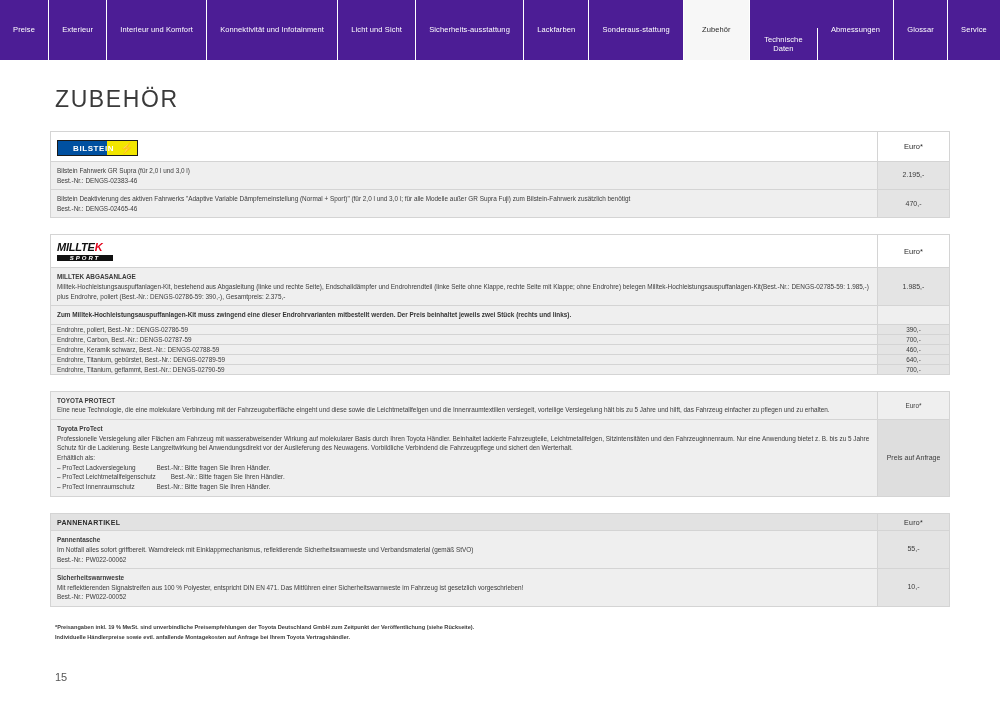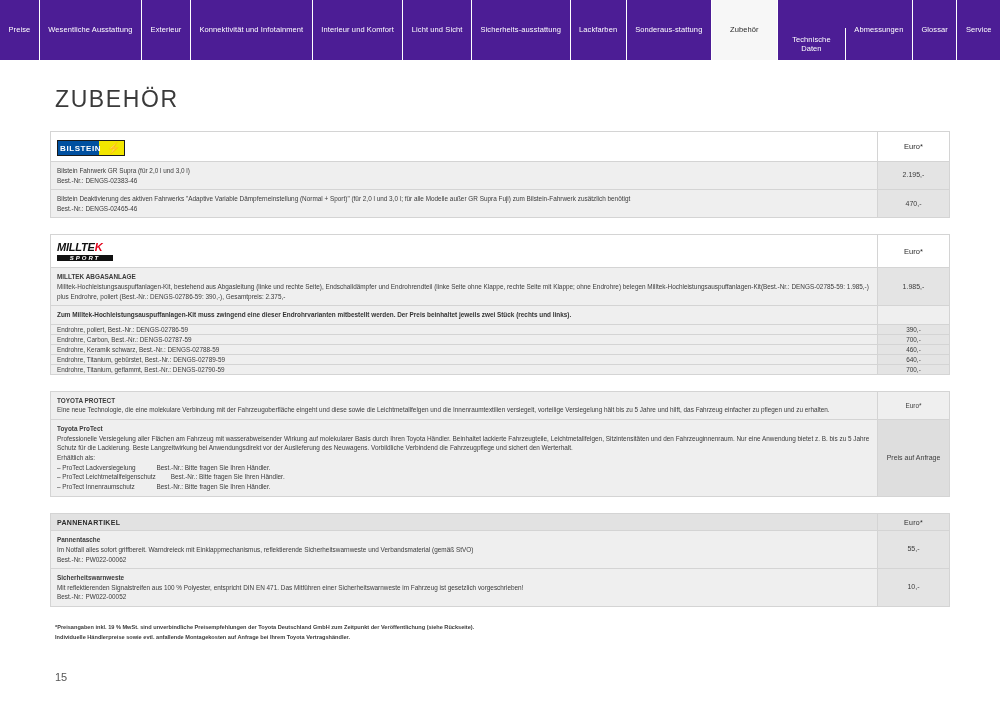--- a/index.html
+++ b/index.html
@@ -119,21 +119,21 @@
   .item-title { font-weight: bold; display: block; }
   .small-note { display: block; }
   .pre { white-space: pre; font-size: 6.4px; line-height: 1.55; display:block; }
 
   .logo-bilstein {
     display: inline-flex;
     align-items: center;
     height: 16px;
     background: linear-gradient(90deg,#0050a0 0%,#0050a0 62%,#f2e600 62%,#f2e600 100%);
     border: 1px solid #1a1a1a;
-    padding: 0 3px 0 2px;
+    padding: 0 3px 0 15px;
   }
   .logo-bilstein .bname {
     color: #ffffff; font-size: 8px; font-weight: bold;
     letter-spacing: .6px; font-family: "Liberation Sans", sans-serif;
     padding-right: 6px;
   }
   .logo-bilstein .bolt { color:#111; font-size: 11px; font-weight: bold; line-height: 1; }
 
   .logo-milltek { display:inline-block; line-height:1; }
   .logo-milltek .m1 {
@@ -163,30 +163,27 @@
   }
 </style>
 </head>
 <body>
 
 <div class="navbar">
   <div class="nav-tab">
       <span>Preise</span>
     </div>
   <div class="nav-tab">
-      <span>Wesentliche Ausstattung</span>
-    </div>
-  <div class="nav-tab">
       <span>Exterieur</span>
     </div>
   <div class="nav-tab">
+      <span>Interieur und Komfort</span>
+    </div>
+  <div class="nav-tab">
       <span>Konnektivität und Infotainment</span>
-    </div>
-  <div class="nav-tab">
-      <span>Interieur und Komfort</span>
     </div>
   <div class="nav-tab">
       <span>Licht und Sicht</span>
     </div>
   <div class="nav-tab">
       <span>Sicherheits-ausstattung</span>
     </div>
   <div class="nav-tab">
       <span>Lackfarben</span>
     </div>

